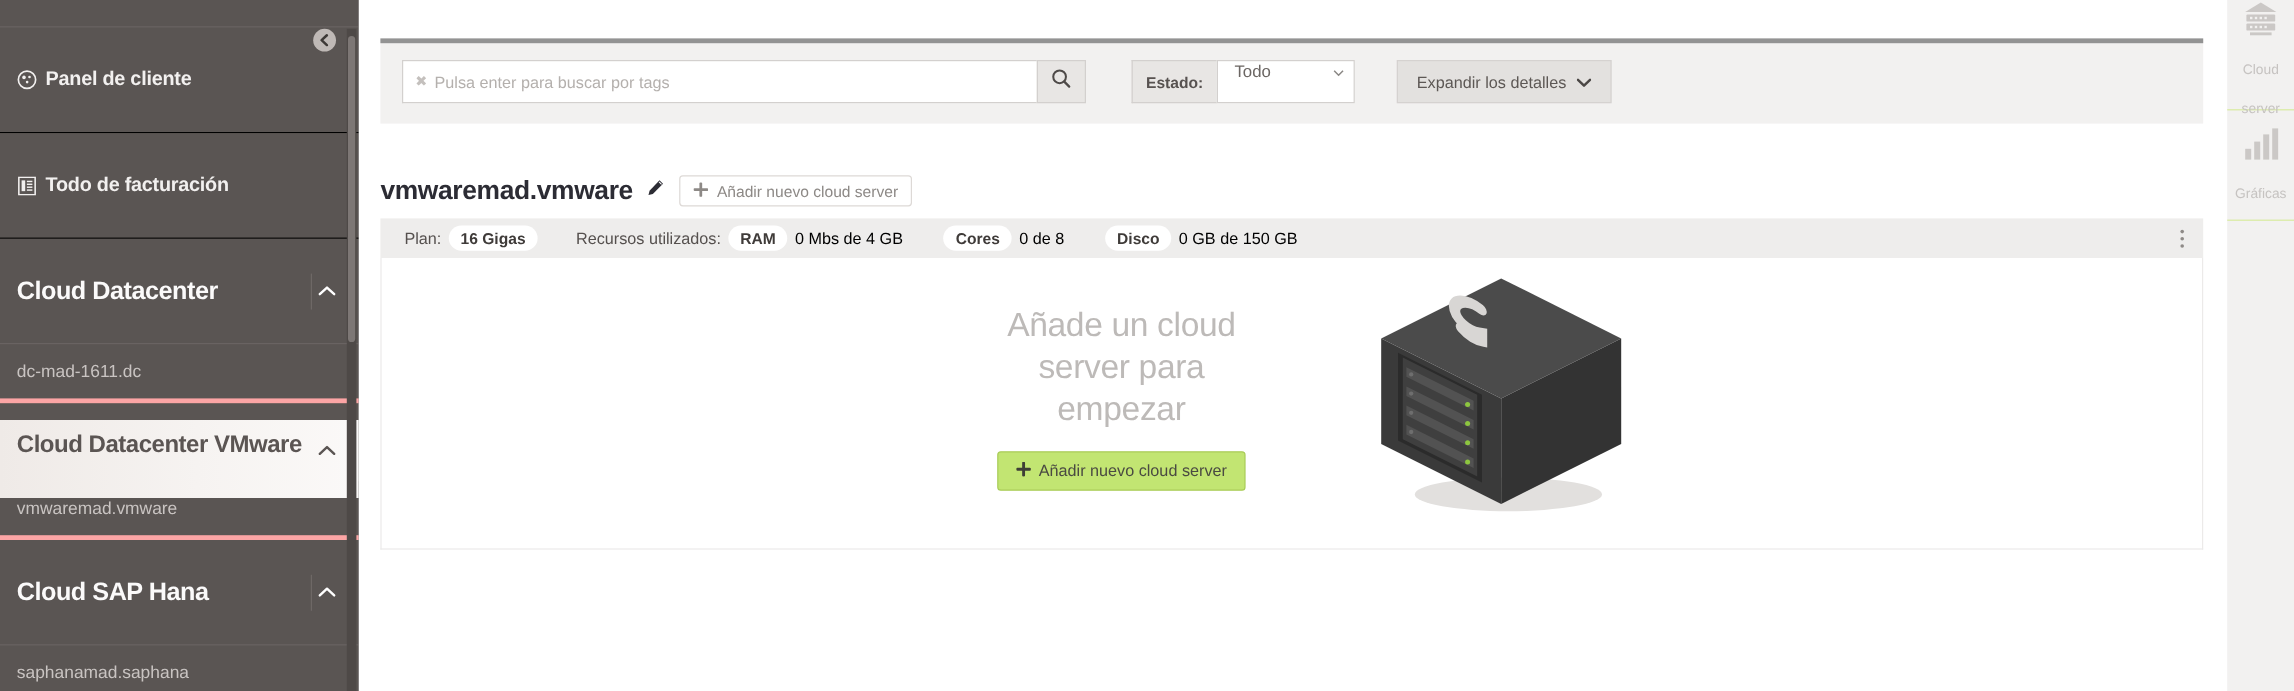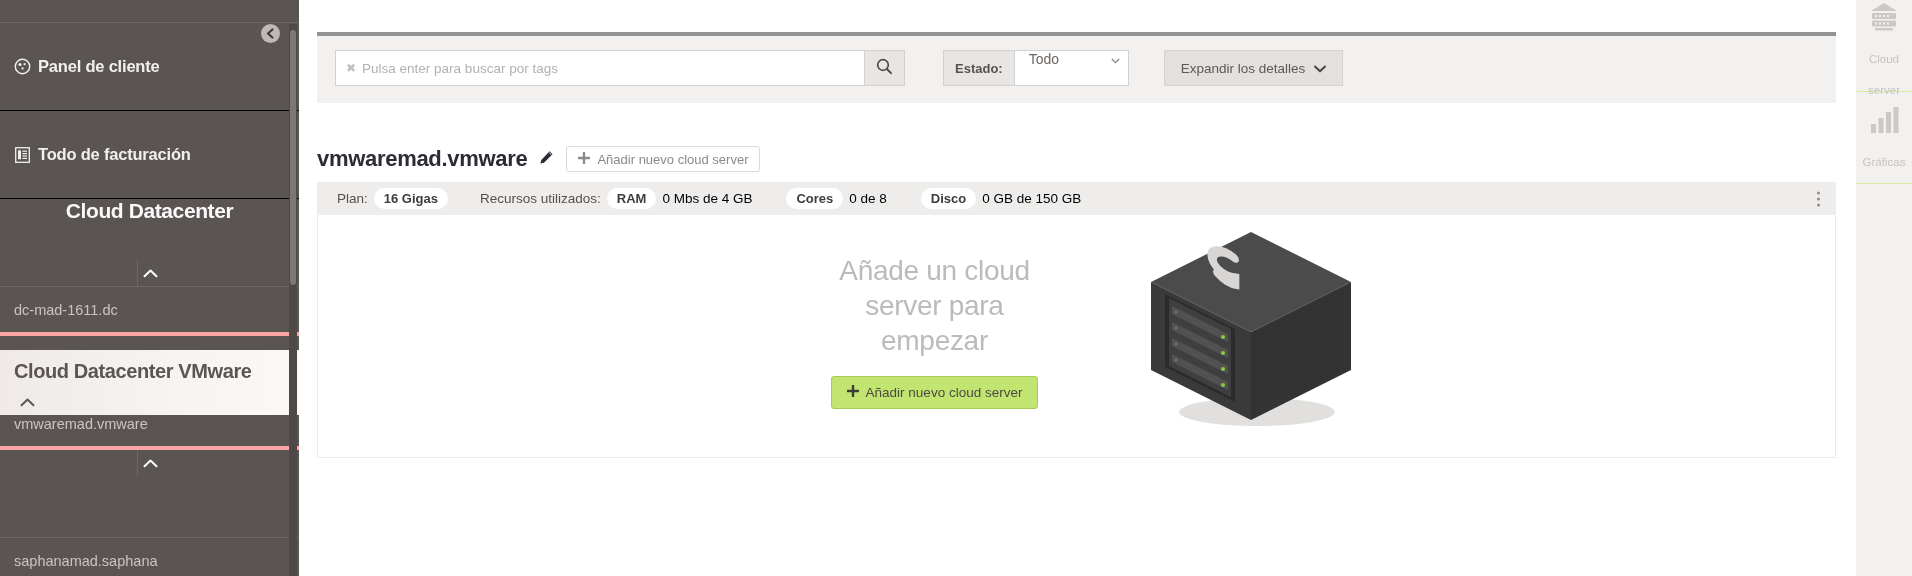--- a/index.html
+++ b/index.html
@@ -58,21 +58,20 @@
 
   .sb-group {
     position: relative;
     height: 88px;
     border-bottom: 1px solid #6e6866;
     background: #5a5553;
     display: flex;
     align-items: center;
     padding: 0 14px;
     color: #ffffff;
-    flex-direction: column;
   }
   .sb-group .sb-group-title {
     font-size: 21px;
     font-weight: bold;
     letter-spacing: -0.4px;
     color: #fbfafa;
     flex: 1 1 auto;
     line-height: 1.12;
   }
   .sb-group .caret {
@@ -407,20 +406,21 @@
     </div>
 
     <div class="sb-group" style="visibility:hidden; height:65px;">
       <span class="sb-group-title">Cloud Datacenter VMware</span>
     </div>
     <div class="sb-sub">
       <span>vmwaremad.vmware</span>
     </div>
 
     <div class="sb-group">
+      <span class="sb-group-title">Cloud SAP Hana</span>
       <span class="caret">
         <svg width="15" height="9" viewBox="0 0 15 9">
             <path d="M1.5 7.2 L7.5 1.6 L13.5 7.2" fill="none" stroke="#ffffff" stroke-width="2" stroke-linecap="round" stroke-linejoin="round"></path>
           </svg>
       </span>
     </div>
     <div class="sb-sub">
       <span>saphanamad.saphana</span>
     </div>
 

